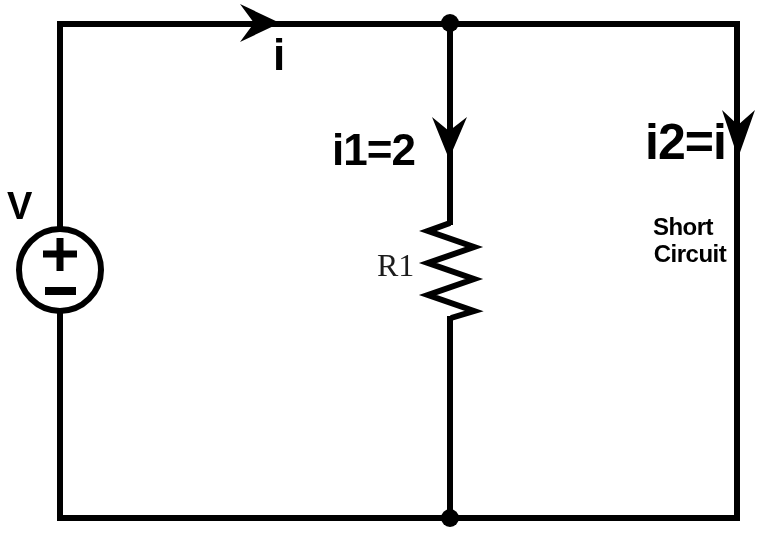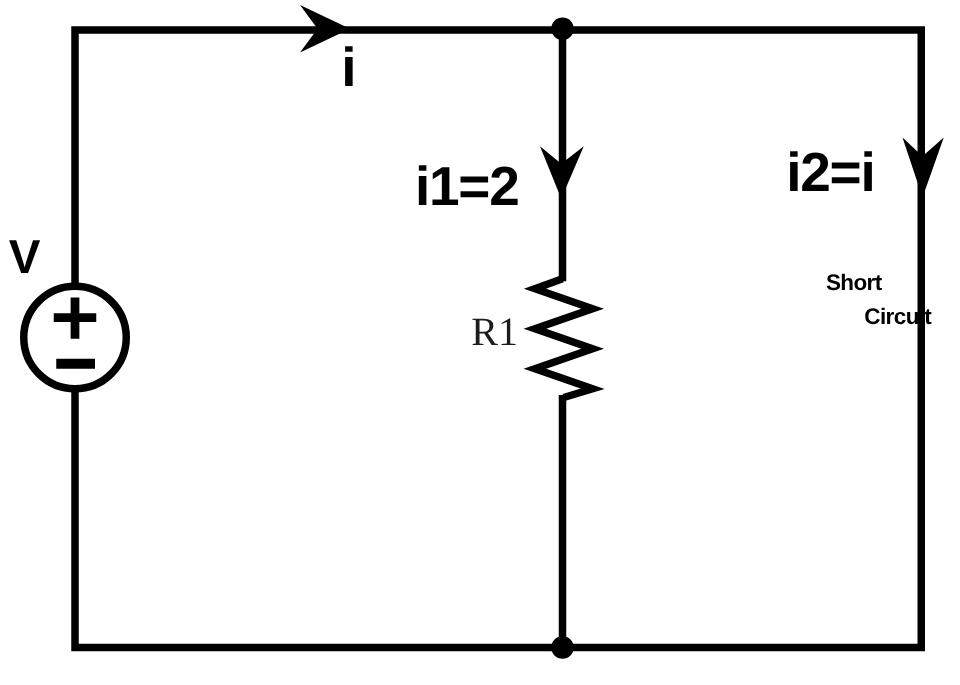--- a/index.html
+++ b/index.html
@@ -38,48 +38,47 @@
     top: 33px;
     font-size: 44px;
   }
   .lbl-i1 {
     left: 332px;
     top: 128px;
     font-size: 44px;
     letter-spacing: -1px;
   }
   .lbl-i2 {
-    left: 629px;
+    left: 645px;
     top: 117px;
-    font-size: 44px;
+    font-size: 50px;
     letter-spacing: -1px;
   }
   .lbl-r1 {
     left: 377px;
     top: 249px;
     font-size: 32px;
     font-weight: 400;
     color: #1c1c1c;
     font-family: Liberation Serif, serif;
   }
   .short-circuit {
     position: absolute;
     left: 628px;
     top: 213px;
     width: 110px;
     text-align: center;
     color: #000000;
     font-weight: bold;
-    font-size: 18px;
+    font-size: 24px;
     line-height: 27px;
     letter-spacing: -0.5px;
   }
   .short-circuit .line2 {
     transform: translateX(7px);
-    text-align: right;
   }
 </style>
 </head>
 <body>
 
 <div id="stage">
 
   <svg width="768" height="548" viewBox="0 0 768 548">
 
     <path d="M60,24 H737 V518 H60 Z" fill="none" stroke="#000000" stroke-width="6" stroke-linejoin="miter"></path>

